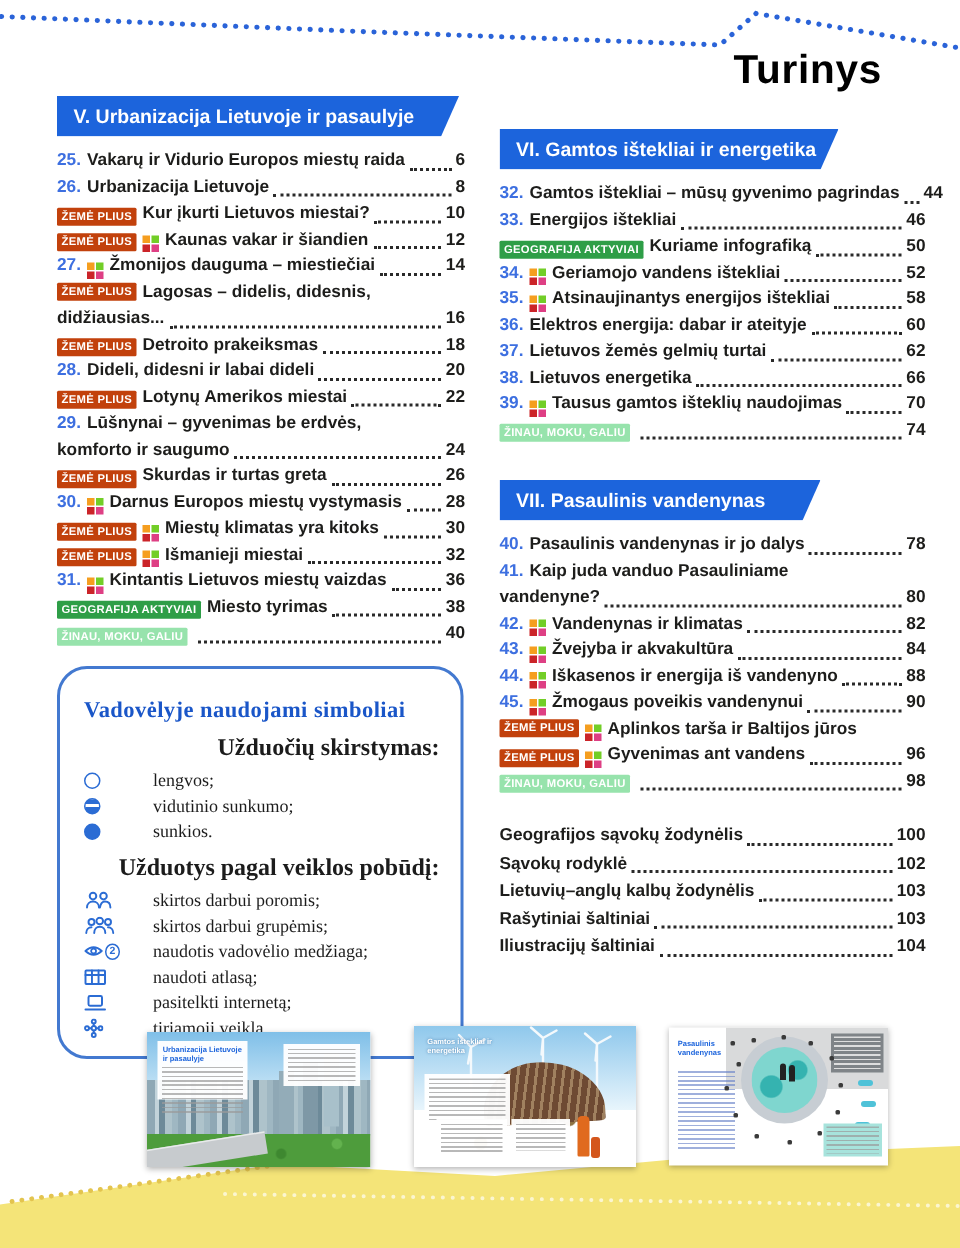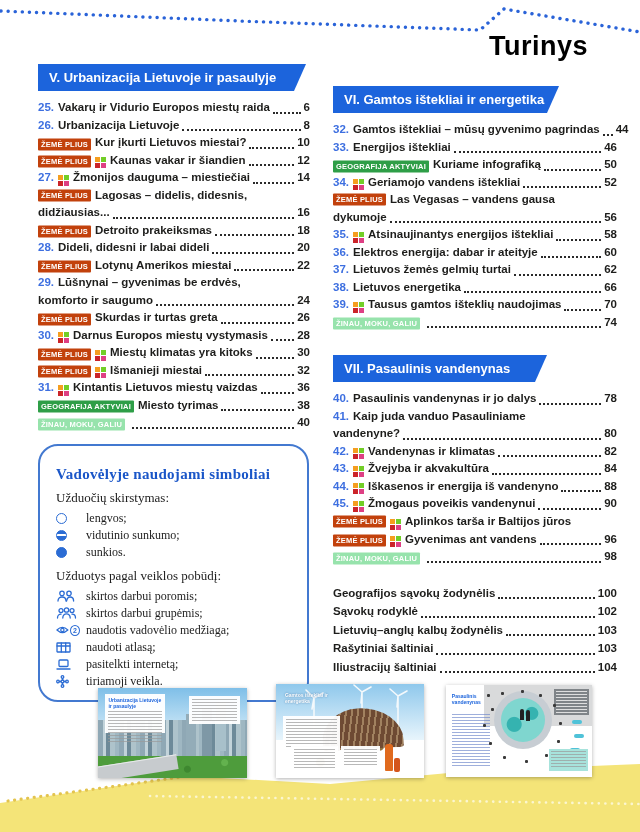--- a/index.html
+++ b/index.html
@@ -52,22 +52,22 @@
   
   .backmatter{margin-top:18px;}
   .backmatter .toc-row{line-height:18.5px;}
   
   .symbols-box{
     margin-top:12px;border:2.5px solid #4379D0;border-radius:20px;
     padding:20px 14px 10px 16px;background:#fff;width:237px;
     font-family:"Liberation Serif","DejaVu Serif",serif;color:#1c1c1c;
   }
   .sym-title{font-size:15px;font-weight:bold;color:#1A56C8;letter-spacing:.3px;margin-bottom:7px;}
-  .sym-heading{font-size:13px;font-weight:normal;margin:7px 0 4px 0;}
-  .sym-row{display:flex;align-items:center;gap:6px;line-height:17px;font-size:12px;}
+  .sym-heading{font-size:16px;font-weight:bold;margin:7px 0 4px 0;text-align:right;}
+  .sym-row{display:flex;align-items:center;gap:22px;line-height:17px;font-size:12px;}
   .sym-icon{width:24px;display:inline-flex;justify-content:flex-start;align-items:center;gap:1px;}
   .sym-icon svg{stroke:#2B6CD4;fill:none;stroke-width:1.3;stroke-linecap:round;stroke-linejoin:round;}
   .circ{width:9px;height:9px;border:1.6px solid #2B6CD4;border-radius:50%;display:inline-block;}
   .c-med{background:linear-gradient(180deg,#2B6CD4 0 36%,#fff 36% 56%,#2B6CD4 56% 100%);}
   .c-full{background:#2B6CD4;}
   .circ2{
     display:inline-flex;width:9px;height:9px;border:1.1px solid #2B6CD4;border-radius:50%;
     color:#2B6CD4;font-size:7px;font-weight:bold;align-items:center;justify-content:center;
     font-family:"Liberation Sans",sans-serif;
   }
@@ -437,28 +437,20 @@
             <i class="gq2"></i>
             <i class="gq3"></i>
             <i class="gq4"></i>
           </span>
           <span class="txt">Geriamojo vandens ištekliai</span>
           <span class="leader"></span>
           <span class="pageno">52</span>
         </div>
       </div>
       <div class="toc-row">
-        <div class="toc-line1"><span class="badge b-zeme">ŽEMĖ PLIUS</span><span class="txt">Las Vegasas – vandens gausa</span></div>
-        <div class="toc-line">
-          <span class="txt">dykumoje</span>
-          <span class="leader"></span>
-          <span class="pageno">56</span>
-        </div>
-      </div>
-      <div class="toc-row">
         <div class="toc-line">
           <span class="num">35.</span>
           <span class="gridicon">
             <i class="gq1"></i>
             <i class="gq2"></i>
             <i class="gq3"></i>
             <i class="gq4"></i>
           </span>
           <span class="txt">Atsinaujinantys energijos ištekliai</span>
           <span class="leader"></span>

